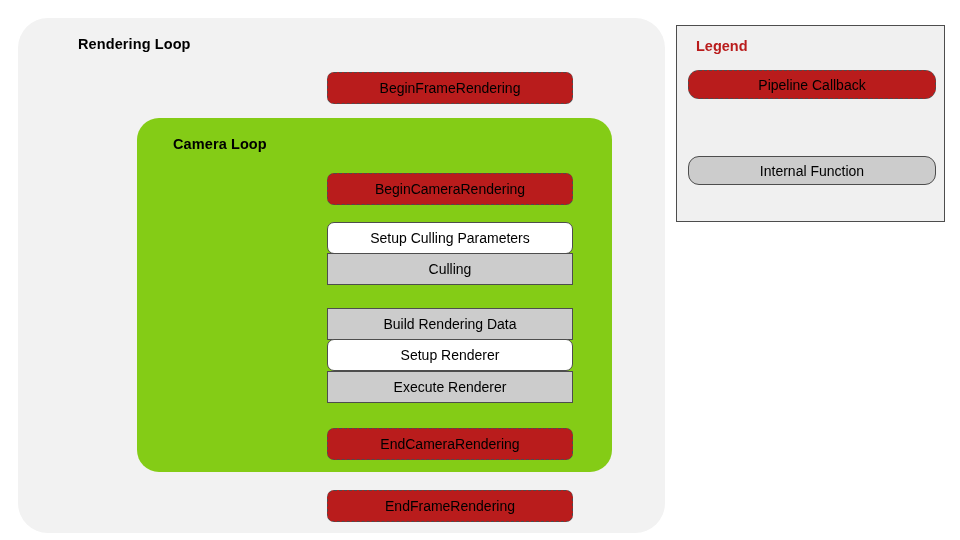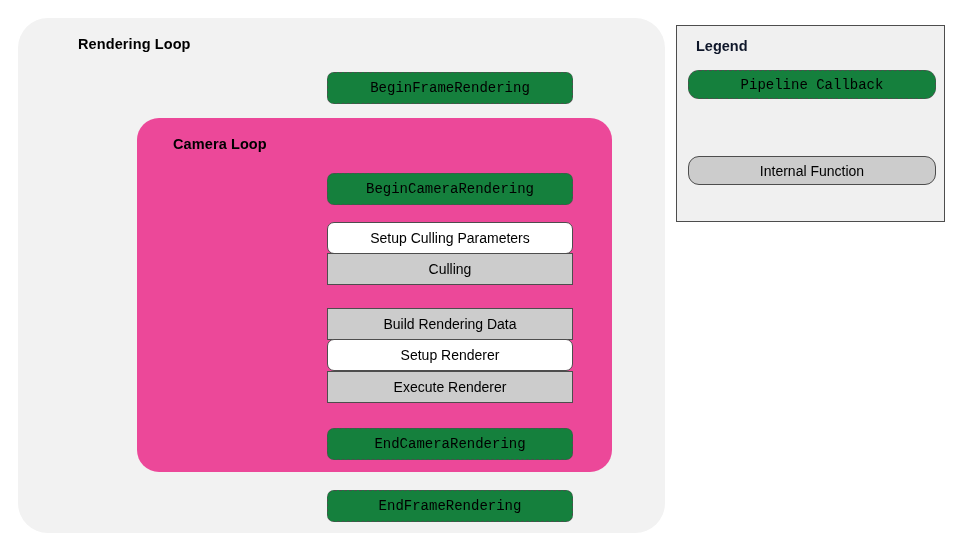--- a/index.html
+++ b/index.html
@@ -33,21 +33,21 @@
     width: 647px;
     height: 515px;
     background: #f2f2f2;
     border-radius: 30px;
   }
   #camera-loop-group {
     left: 137px;
     top: 118px;
     width: 475px;
     height: 354px;
-    background: #ec4899;
+    background: #84cc16;
     border-radius: 22px;
   }
   .group-title {
     position: absolute;
     font-size: 14.5px;
     font-weight: bold;
     color: #000000;
     white-space: nowrap;
     letter-spacing: 0.1px;
   }
@@ -68,24 +68,23 @@
     height: 32px;
     box-sizing: border-box;
     display: flex;
     align-items: center;
     justify-content: center;
     font-size: 14px;
     color: #000000;
     white-space: nowrap;
   }
   .node-callback {
-    background: #15803d;
+    background: #b91c1c;
     border: 1.3px dashed #4d4d4d;
     border-radius: 7px;
-    font-family: Liberation Mono, monospace;
   }
   .node-overridable {
     background: #ffffff;
     border: 1.1px solid #4d4d4d;
     border-radius: 7px;
   }
   .node-internal {
     background: #cccccc;
     border: 1.1px solid #4d4d4d;
     border-radius: 0;
@@ -101,21 +100,21 @@
     box-sizing: border-box;
     background: #f0f0f0;
     border: 1.1px solid #4d4d4d;
   }
   #legend-title {
     position: absolute;
     left: 19px;
     top: 12px;
     font-size: 14.5px;
     font-weight: bold;
-    color: #0f172a;
+    color: #b91c1c;
   }
   .legend-item {
     position: absolute;
     left: 11px;
     width: 248px;
     height: 29px;
     box-sizing: border-box;
     display: flex;
     align-items: center;
     justify-content: center;

